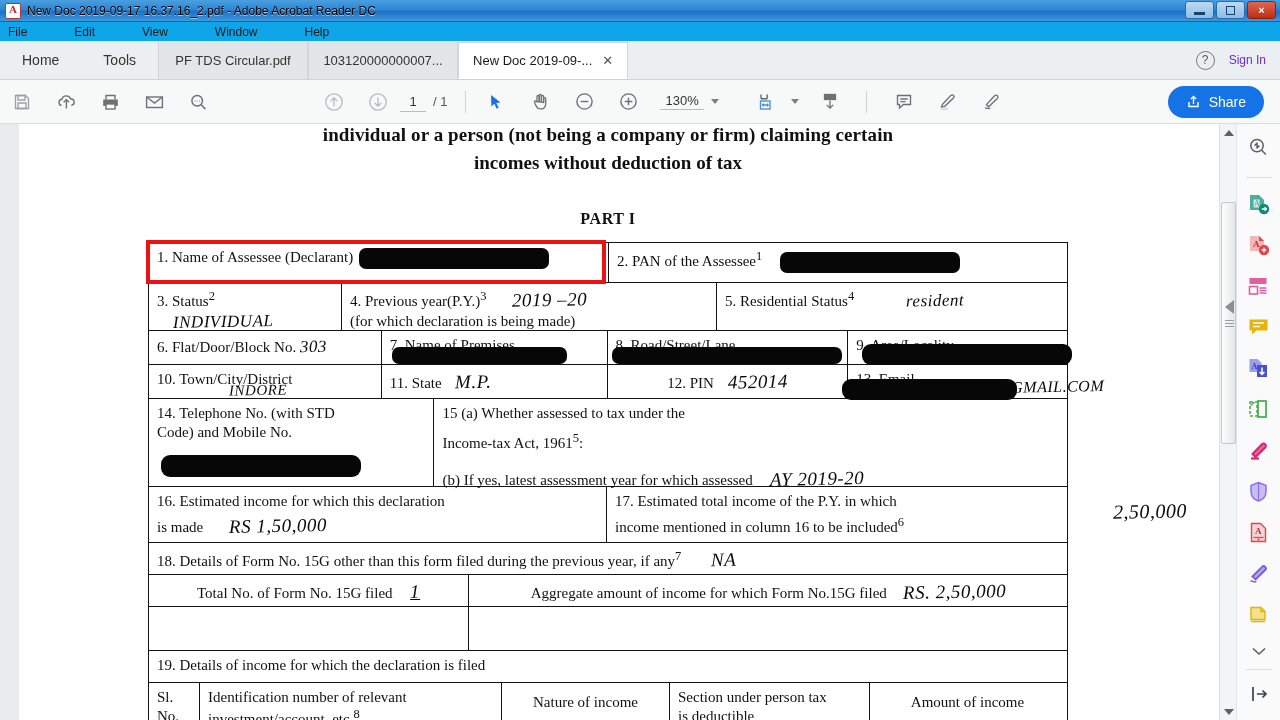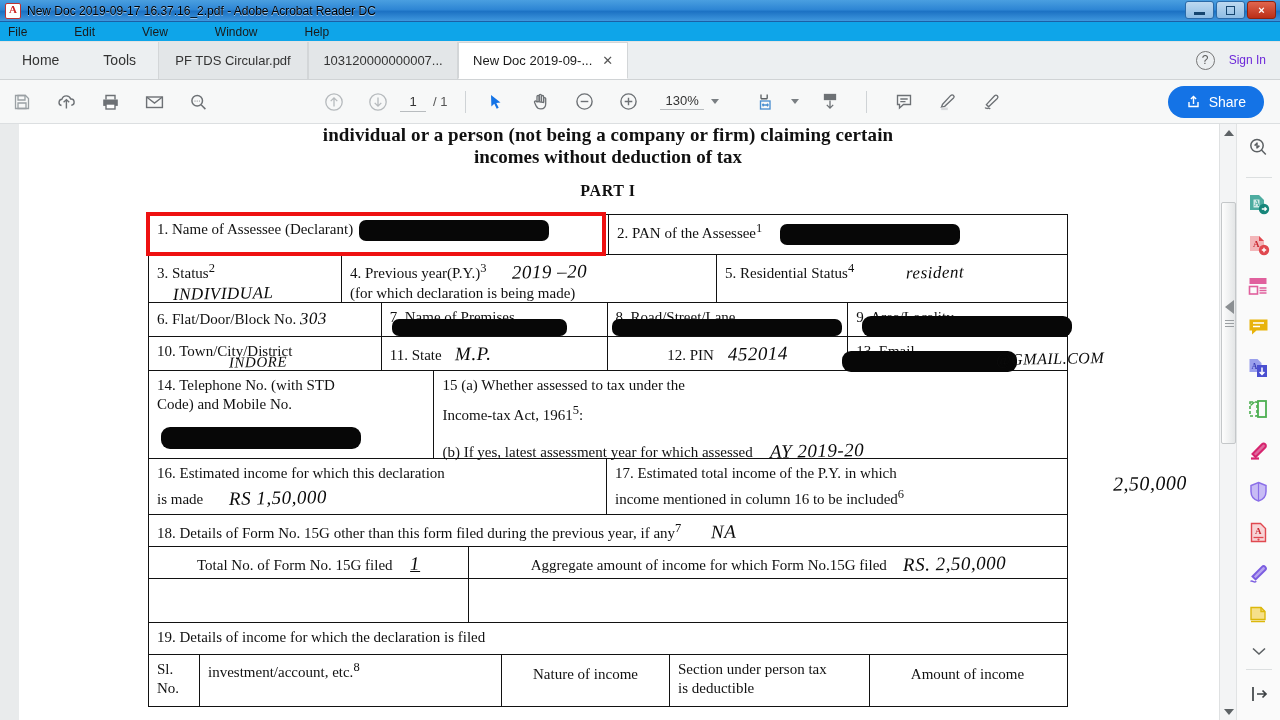--- a/index.html
+++ b/index.html
@@ -134,22 +134,22 @@
     position: absolute; top: 0; left: 19px; width: 1178px; min-height: 600px;
     background: #ffffff;
   }
 
   
   .doc-head {
     text-align: center; font-family: "Liberation Serif", serif;
     color: #111; font-weight: bold;
   }
   .dh-l1 { font-size: 19px; margin-top: 0px; letter-spacing: .1px; }
-  .dh-l2 { font-size: 19px; }
-  .dh-part { font-size: 16px; margin-top: 14px; letter-spacing: .6px; }
+  .dh-l2 { font-size: 19px; margin-top: 6px; }
+  .dh-part { font-size: 16px; margin-top: 36px; letter-spacing: .6px; }
 
   .form {
     position: relative; margin: 14px auto 0 auto; width: 920px;
     border: 1.6px solid #121212; border-bottom: none;
     font-family: "Liberation Serif", serif; color: #111;
   }
   .frow { display: flex; border-bottom: 1.6px solid #121212; position: relative; }
   .fcell { position: relative; padding: 5px 8px 6px 8px; font-size: 15px; line-height: 1.28; }
   .fcell + .fcell { border-left: 1.6px solid #121212; }
   .hand {
@@ -534,20 +534,21 @@
             <span>19. Details of income for which the declaration is filed</span>
           </div>
         </div>
 
         <div class="frow thead" style="height:52px">
           <div class="fcell" style="width:50px">
             <div>Sl.</div>
             <div>No.</div>
           </div>
           <div class="fcell" style="width:302px">
+            <div>Identification number of relevant</div>
             <div><span>investment/account, etc.</span><sup>8</sup></div>
           </div>
           <div class="fcell" style="width:168px;text-align:center;padding-top:10px">Nature of income</div>
           <div class="fcell" style="width:200px">
             <div>Section under person tax</div>
             <div>is deductible</div>
           </div>
           <div class="fcell" style="width:196px;text-align:center;padding-top:10px">Amount of income</div>
         </div>
 

